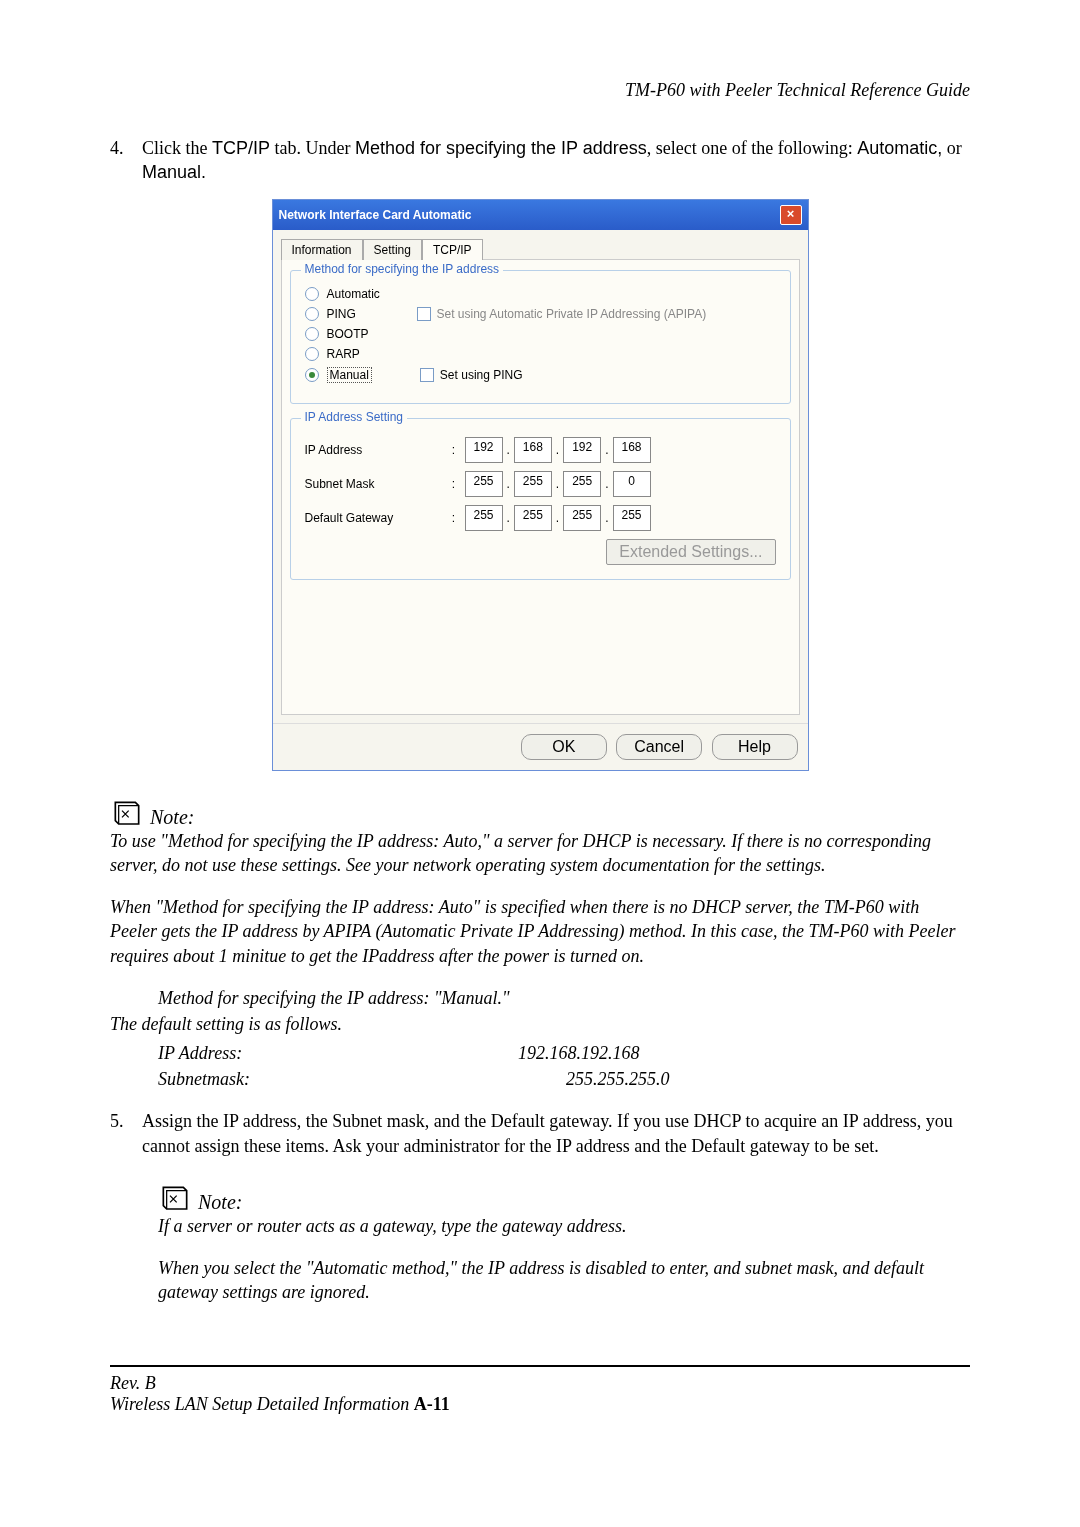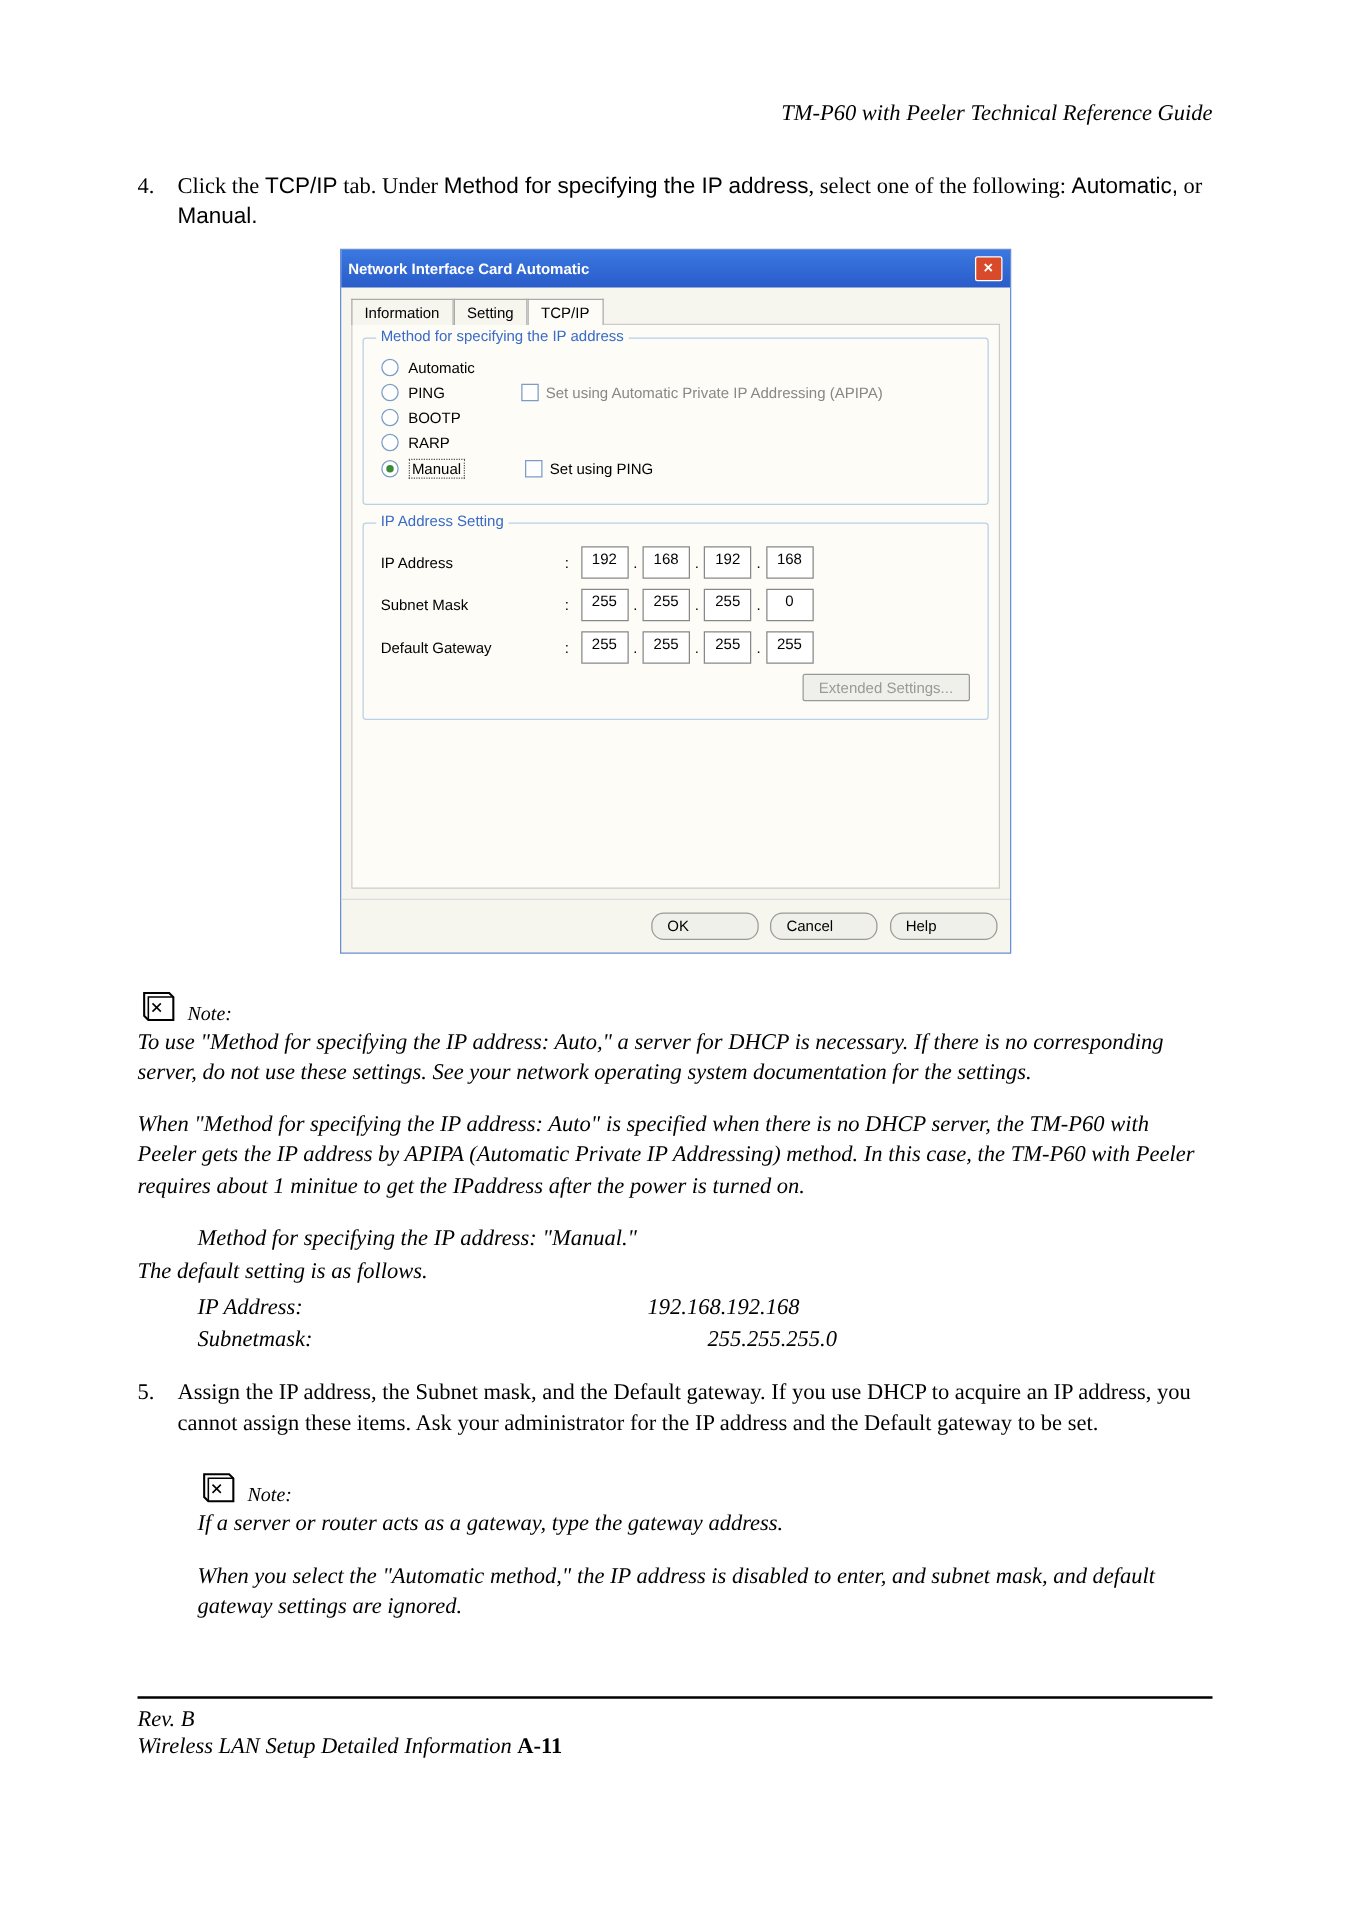--- a/index.html
+++ b/index.html
@@ -175,25 +175,25 @@
   padding: 0 2px;
 }
 .ext-row {
   text-align: right;
   margin-top: 6px;
 }
 .btn {
   border: 1px solid #999;
   background: #f0f0ea;
   padding: 3px 12px;
-  font-size: 12px;
+  font-size: 16px;
   border-radius: 2px;
   display: inline-block;
   min-width: 60px;
-  text-align: left;
+  text-align: center;
 }
 .btn.disabled {
   color: #999;
 }
 .dialog-buttons {
   text-align: right;
   padding: 10px 10px 10px 10px;
   border-top: 1px solid #ddd;
 }
 .dialog-buttons .btn {
@@ -205,21 +205,21 @@
   align-items: flex-end;
   margin-top: 18px;
 }
 .note-icon {
   width: 34px;
   height: 30px;
   margin-right: 6px;
 }
 .note-word {
   font-style: italic;
-  font-size: 16px;
+  font-size: 20px;
 }
 .italic-block {
   font-style: italic;
   font-size: 18px;
   line-height: 1.35;
   margin-bottom: 18px;
 }
 .indent {
   padding-left: 48px;
 }

